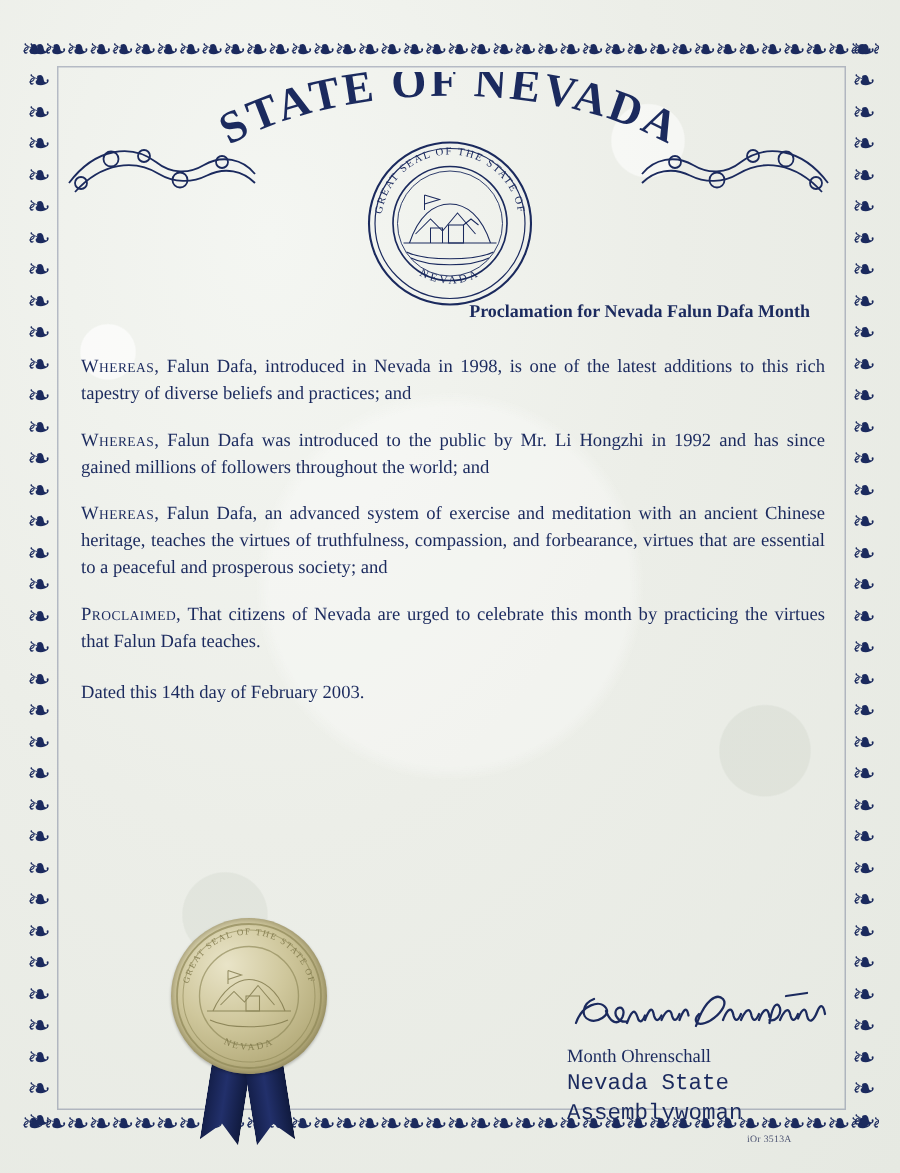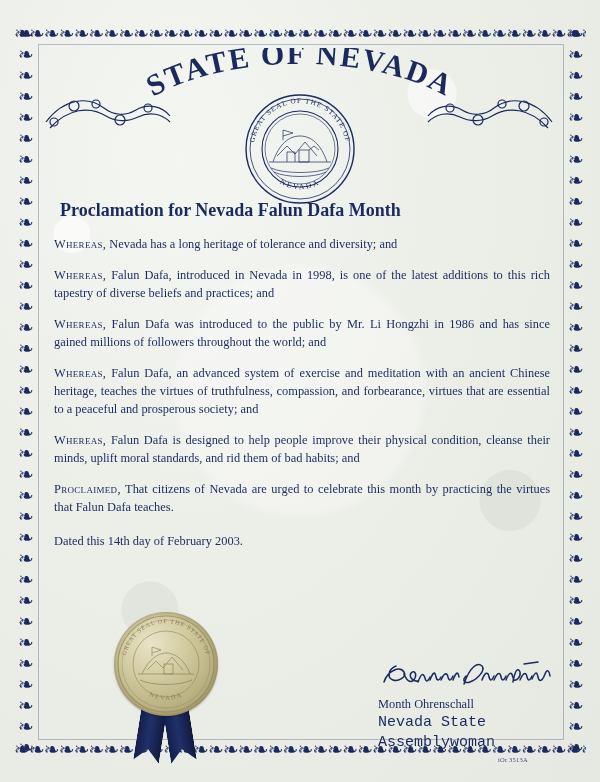--- a/index.html
+++ b/index.html
@@ -107,22 +107,22 @@
     width: 114px;
     height: 114px;
   }
 
   
   #doc-title {
     position: absolute;
     left: 60px;
     top: 200px;
     width: 480px;
-    text-align: left;
-    font-size: 18px;
+    text-align: right;
+    font-size: 12px;
     font-weight: bold;
     color: #1b2a5e;
     font-family: "Liberation Serif", serif;
   }
 
   
   #body-text {
     position: absolute;
     left: 54px;
     top: 236px;
@@ -303,33 +303,27 @@
         <path d="M28,76 C40,82 74,82 86,76"></path>
         <path d="M31,80 C43,86 71,86 83,80"></path>
       </g>
     </svg>
   </div>
 
   <div id="doc-title">Proclamation for Nevada Falun Dafa Month</div>
 
   <div id="body-text">
     <p class="para">
-      <span class="lead">Whereas,</span><span> Nevada has a long heritage of tolerance and diversity; and</span>
-    </p>
-    <p class="para">
       <span class="lead">Whereas,</span><span> Falun Dafa, introduced in Nevada in 1998, is one of the latest additions to this rich tapestry of diverse beliefs and practices; and</span>
     </p>
     <p class="para">
-      <span class="lead">Whereas,</span><span> Falun Dafa was introduced to the public by Mr. Li Hongzhi in 1986 and has since gained millions of followers throughout the world; and</span>
+      <span class="lead">Whereas,</span><span> Falun Dafa was introduced to the public by Mr. Li Hongzhi in 1992 and has since gained millions of followers throughout the world; and</span>
     </p>
     <p class="para">
       <span class="lead">Whereas,</span><span> Falun Dafa, an advanced system of exercise and meditation with an ancient Chinese heritage, teaches the virtues of truthfulness, compassion, and forbearance, virtues that are essential to a peaceful and prosperous society; and</span>
-    </p>
-    <p class="para">
-      <span class="lead">Whereas,</span><span> Falun Dafa is designed to help people improve their physical condition, cleanse their minds, uplift moral standards, and rid them of bad habits; and</span>
     </p>
     <p class="para">
       <span class="lead">Proclaimed,</span><span> That citizens of Nevada are urged to celebrate this month by practicing the virtues that Falun Dafa teaches.</span>
     </p>
     <p class="para" id="dated-line">Dated this 14th day of February 2003.</p>
   </div>
 
   <div id="gold-seal-wrap">
     <div class="ribbon" id="ribbon-left"></div>
     <div class="ribbon" id="ribbon-right"></div>

